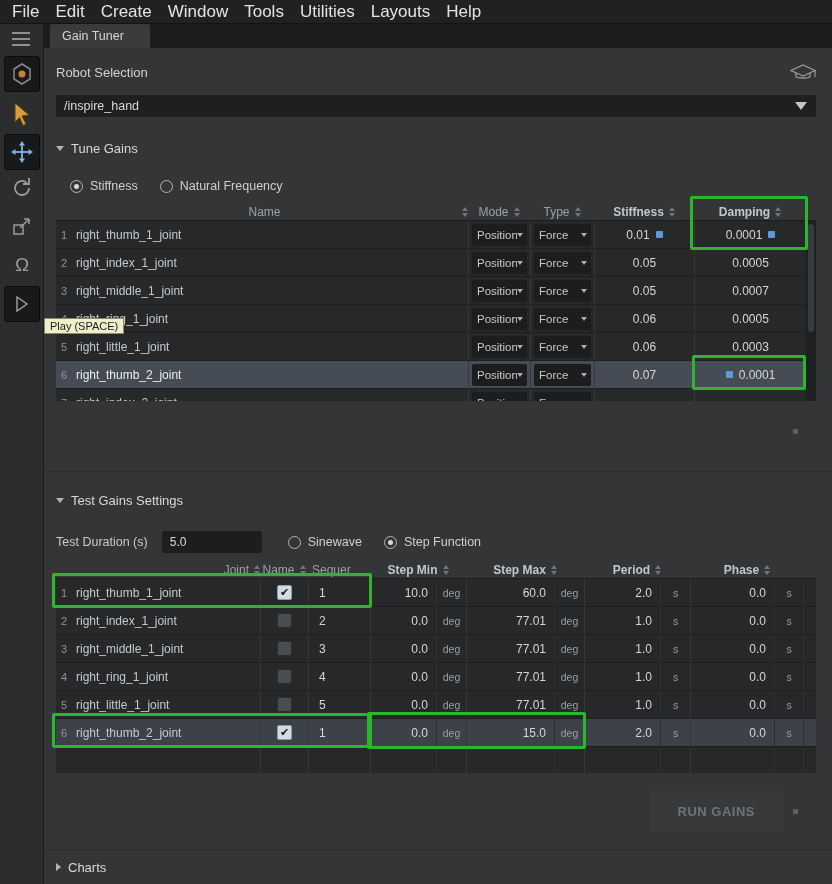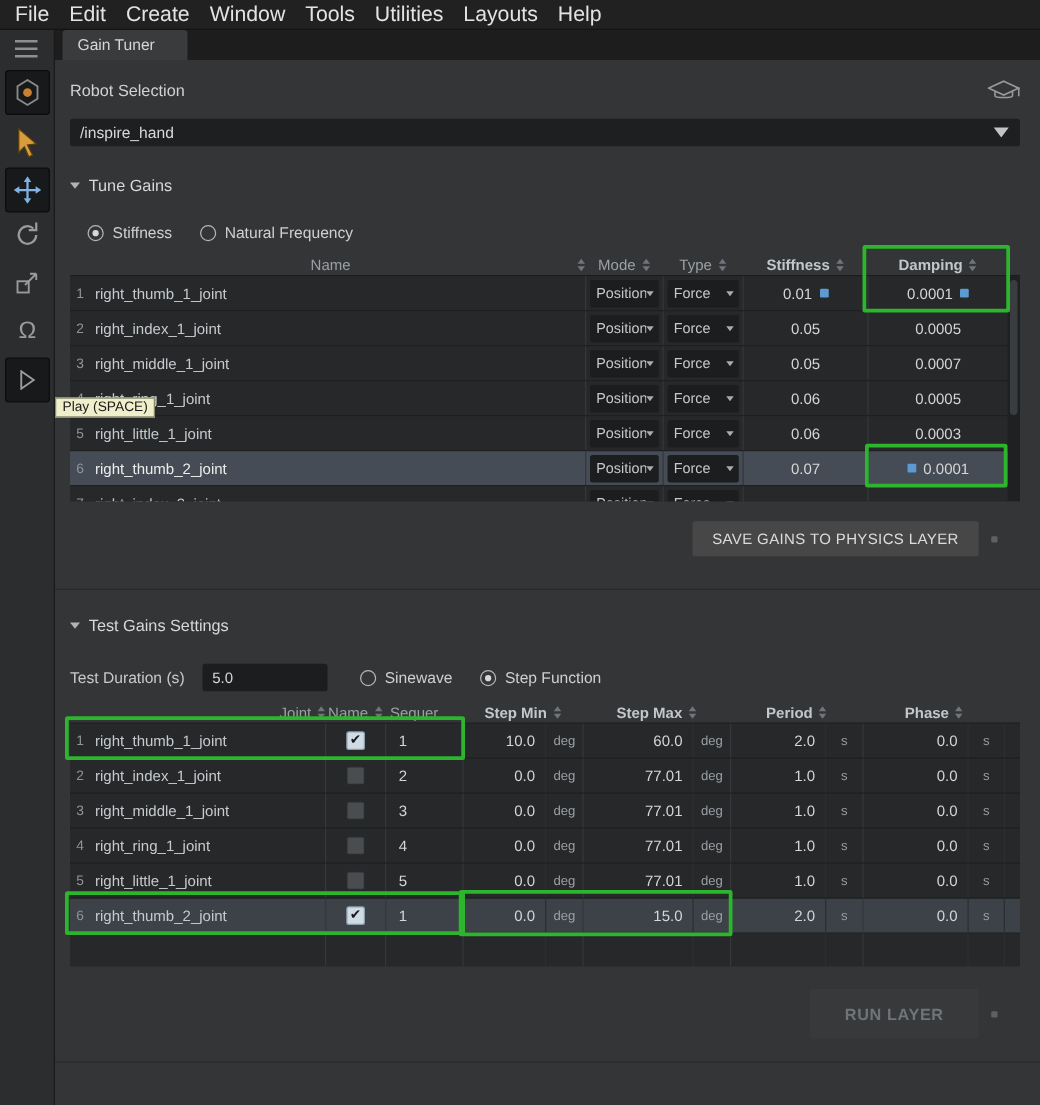--- a/index.html
+++ b/index.html
@@ -437,21 +437,20 @@
               <div class="tc c-damp num-cell">
                 <span class="val"></span>
               </div>
             </div>
             <div class="vscroll">
             <div class="handle"></div>
           </div>
         </div>
 
         <div class="btn-row save">
-          <div class="btn">SAVE GAINS TO PHYSICS LAYER</div>
           <span class="reset-dot"></span>
         </div>
 
         <div class="divider mt26"></div>
 
         <div class="sec-head mt19">
           <span class="tri-d"></span>
           <span class="sec-label">Test Gains Settings</span>
         </div>
 
@@ -625,26 +624,30 @@
               <div class="tc vnum c-smaxv"></div>
               <div class="tc unit c-smaxu"></div>
               <div class="tc vnum c-perv"></div>
               <div class="tc unit c-peru"></div>
               <div class="tc vnum c-phv"></div>
               <div class="tc unit c-phu"></div>
             </div>
           </div>
 
         <div class="btn-row run">
-          <div class="btn run">RUN LAYER</div>
+          <div class="btn run">RUN GAINS</div>
           <span class="reset-dot"></span>
         </div>
 
         <div class="divider mt18"></div>
 
+        <div class="sec-head mt8">
+          <span class="tri-r"></span>
+          <span class="sec-label">Charts</span>
+        </div>
 
       </div>
     </div>
   </div>
 
   <div class="anno" style="left:735px;top:196px;width:118px;height:54px;left:690px;"></div>
   <div class="anno" style="left:692px;top:355px;width:114px;height:35px;"></div>
   <div class="anno" style="left:52px;top:573px;width:320px;height:35px;"></div>
   <div class="anno" style="left:52px;top:713px;width:320px;height:35px;"></div>
   <div class="anno" style="left:367px;top:712px;width:219px;height:37px;"></div>

